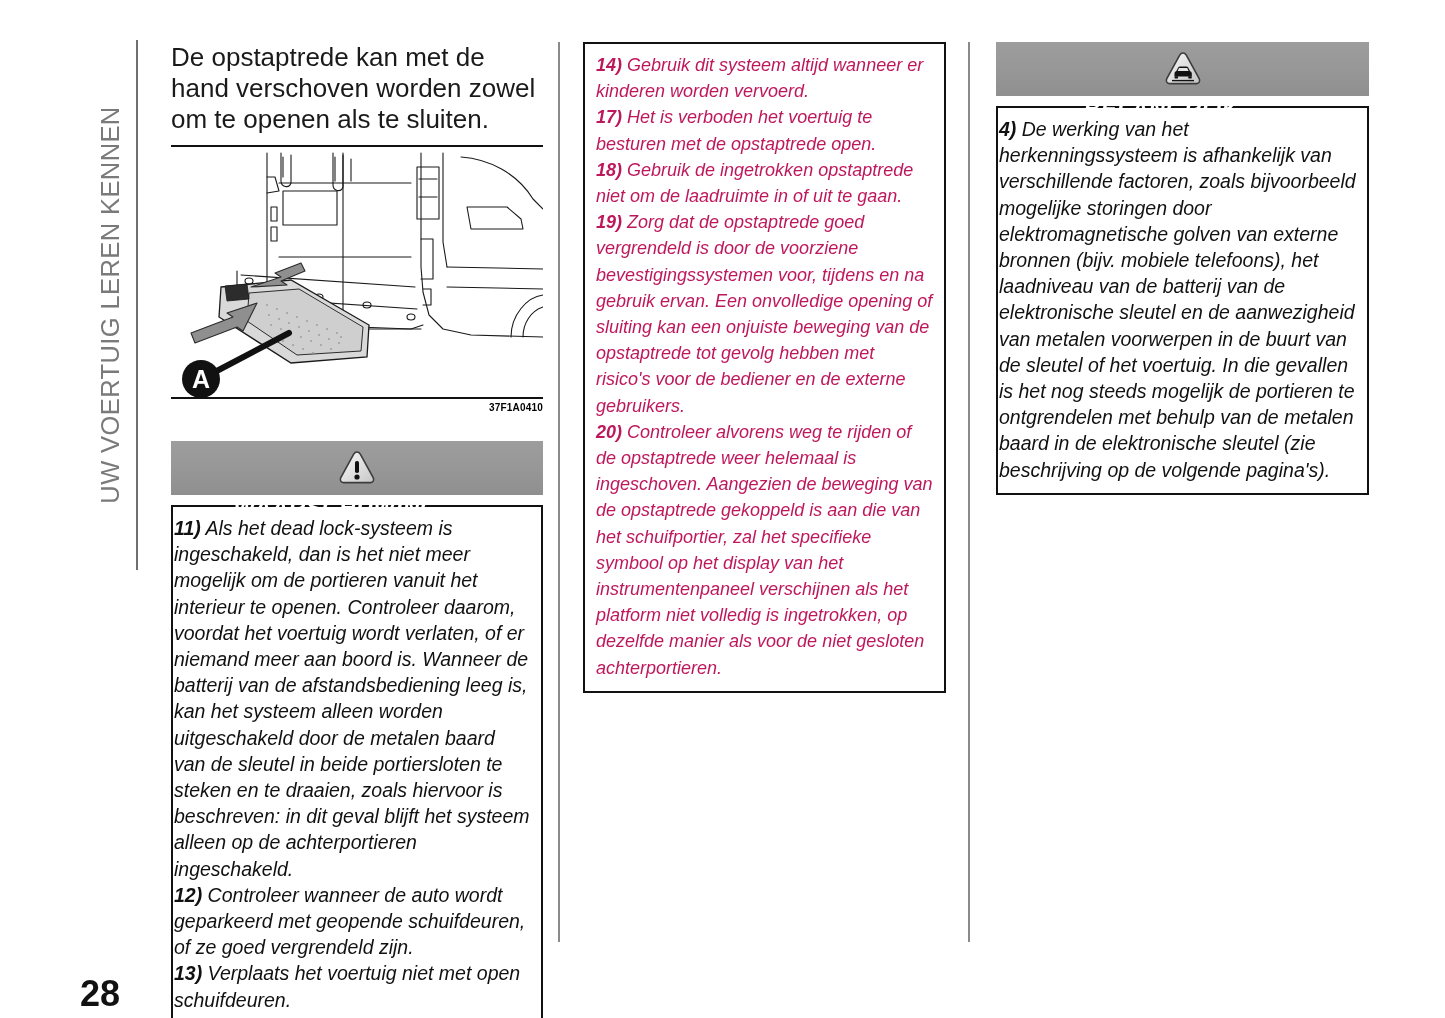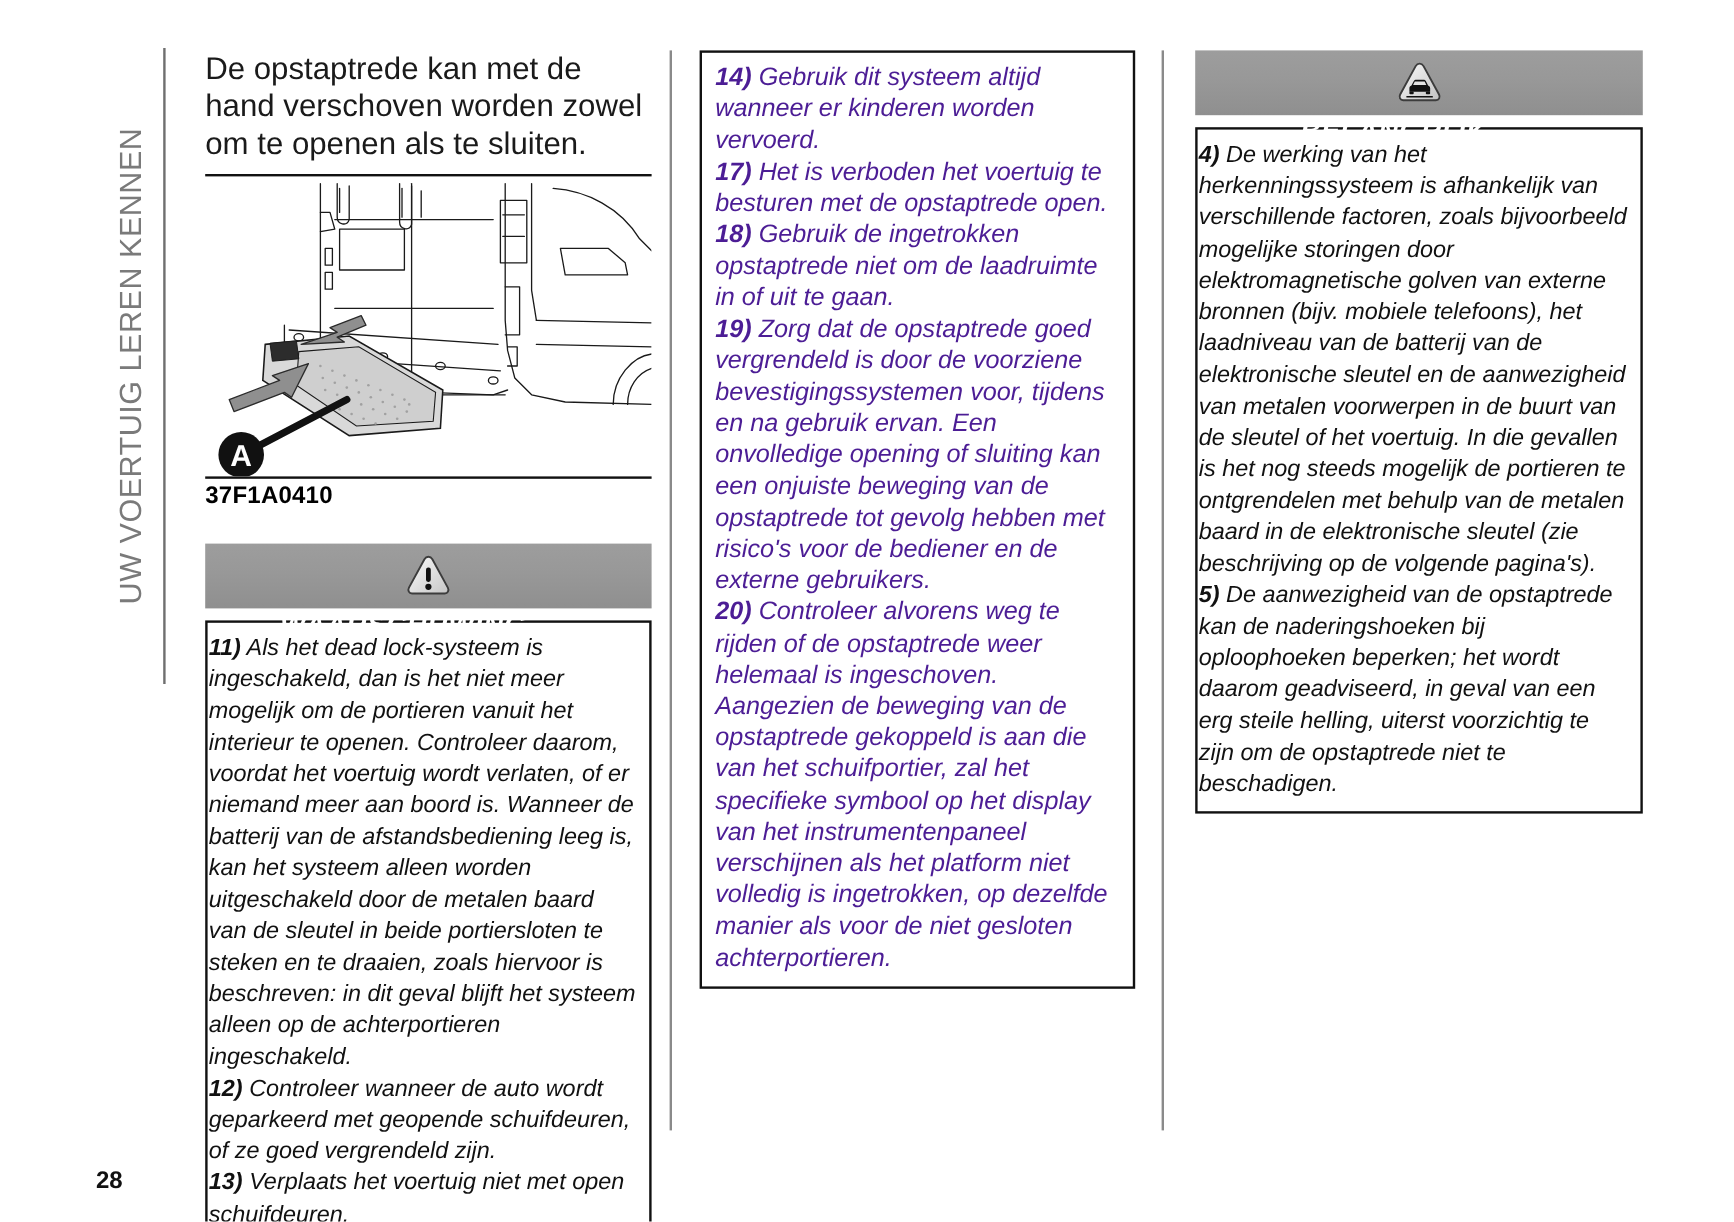--- a/index.html
+++ b/index.html
@@ -93,23 +93,23 @@
     width: 100%;
     overflow: hidden;
   }
   .fig-rule-bottom {
     height: 2px;
     background: #111;
     width: 100%;
   }
   .fig-caption {
     display: flex;
-    justify-content: flex-start;
+    justify-content: flex-end;
     align-items: baseline;
-    font-size: 20px;
+    font-size: 10px;
     font-weight: bold;
     padding-top: 3px;
     letter-spacing: 0.2px;
   }
 
   
   .callout-head {
     margin-top: 28px;
     height: 54px;
     background: linear-gradient(180deg,#9d9d9d 0%, #989898 45%, #8f8f8f 100%);
@@ -155,33 +155,33 @@
     font-weight: bold;
     font-style: italic;
   }
 
   .col2-box {
     border: 2px solid #111;
     padding: 8px 11px 10px 11px;
   }
   .col2-box p {
     margin: 0;
-    font-size: 21px;
+    font-size: 18px;
     line-height: 26.2px;
     font-style: italic;
-    color: #4c1d95;
+    color: #be185d;
   }
   .col2-box p .num { font-weight: bold; }
 
   
   .page-number {
     position: absolute;
     left: 80px;
     top: 973px;
-    font-size: 20px;
+    font-size: 36px;
     font-weight: bold;
     color: #111;
   }
 </style>
 </head>
 <body>
 
 <div class="page">
 
   <div class="side-tab">
@@ -378,22 +378,18 @@
         </svg>
       </div>
       <div class="head-title">BELANGRIJK</div>
     </div>
 
     <div class="callout-box">
       <p>
         <span class="num">4)</span>
         <span>De werking van het herkenningssysteem is afhankelijk van verschillende factoren, zoals bijvoorbeeld mogelijke storingen door elektromagnetische golven van externe bronnen (bijv. mobiele telefoons), het laadniveau van de batterij van de elektronische sleutel en de aanwezigheid van metalen voorwerpen in de buurt van de sleutel of het voertuig. In die gevallen is het nog steeds mogelijk de portieren te ontgrendelen met behulp van de metalen baard in de elektronische sleutel (zie beschrijving op de volgende pagina's).</span>
       </p>
-      <p>
-        <span class="num">5)</span>
-        <span>De aanwezigheid van de opstaptrede kan de naderingshoeken bij oploophoeken beperken; het wordt daarom geadviseerd, in geval van een erg steile helling, uiterst voorzichtig te zijn om de opstaptrede niet te beschadigen.</span>
-      </p>
     </div>
   </div>
 
   <div class="page-number">28</div>
 
 </div>
 
 </body></html>

